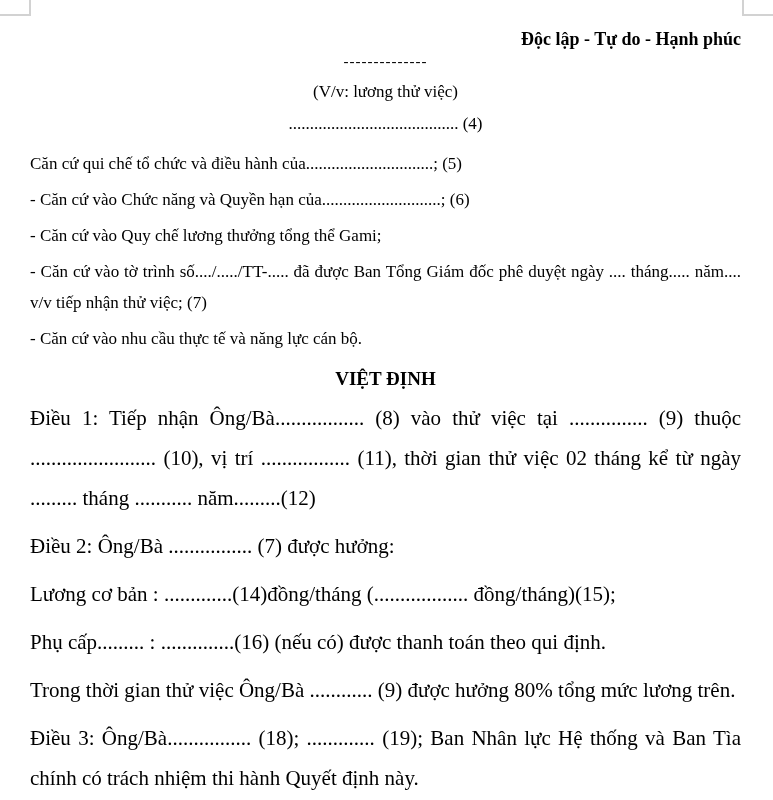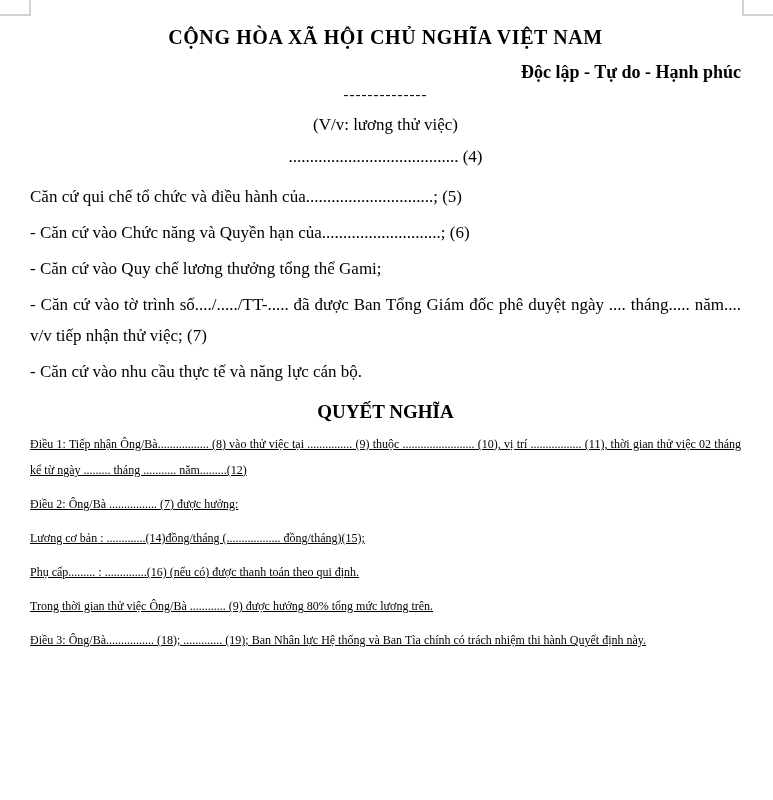--- a/index.html
+++ b/index.html
@@ -33,59 +33,57 @@
   .t4   { font-size: 17px; margin-top: 12px; }
   .t5   { font-size: 19px; margin-top: 14px; margin-bottom: 8px; }
   .para {
     font-size: 17px;
     line-height: 31px;
     margin-bottom: 5px;
     text-align: justify;
   }
   .preamble-start { margin-top: 14px; }
   .article {
-    font-size: 12px;
-    line-height: 26px;
+    font-size: 21px;
+    line-height: 40px;
     margin-bottom: 8px;
     text-align: justify;
-    text-decoration: underline;
   }
 </style>
 </head>
 <body>
 
 <div class="page">
 
   <div class="corner corner-left"></div>
   <div class="corner corner-right"></div>
 
   <div class="content">
 
-    <p class="c bold t1">CỘNG HÒA XÃ HỘI CHỦ NGHĨA VIỆT NAM</p>
 
     <p class="c bold t2">Độc lập - Tự do - Hạnh phúc</p>
 
     <p class="c dash">--------------</p>
 
 
     <p class="c t4">(V/v: lương thử việc)</p>
 
     <p class="c t4">........................................ (4)</p>
 
     <p class="para preamble-start">Căn cứ qui chế tổ chức và điều hành của..............................; (5)</p>
 
     <p class="para">- Căn cứ vào Chức năng và Quyền hạn của............................; (6)</p>
 
     <p class="para">- Căn cứ vào Quy chế lương thưởng tổng thể Gami;</p>
 
     <p class="para">- Căn cứ vào tờ trình số..../...../TT-..... đã được Ban Tổng Giám đốc phê duyệt ngày .... tháng..... năm.... v/v tiếp nhận thử việc; (7)</p>
 
     <p class="para">- Căn cứ vào nhu cầu thực tế và năng lực cán bộ.</p>
 
-    <p class="c bold t5">QUYẾT NGHĨA</p>
+    <p class="c bold t5">VIỆT ĐỊNH</p>
 
     <p class="article">Điều 1: Tiếp nhận Ông/Bà................. (8) vào thử việc tại ............... (9) thuộc ........................ (10), vị trí ................. (11), thời gian thử việc 02 tháng kể từ ngày ......... tháng ........... năm.........(12)</p>
 
     <p class="article">Điều 2:  Ông/Bà ................ (7) được hưởng:</p>
 
     <p class="article">Lương cơ bản : .............(14)đồng/tháng (.................. đồng/tháng)(15);</p>
 
     <p class="article">Phụ cấp......... : ..............(16) (nếu có)   được thanh toán theo qui định.</p>
 
     <p class="article">Trong thời gian thử việc Ông/Bà ............ (9) được hưởng 80% tổng mức lương trên.</p>

